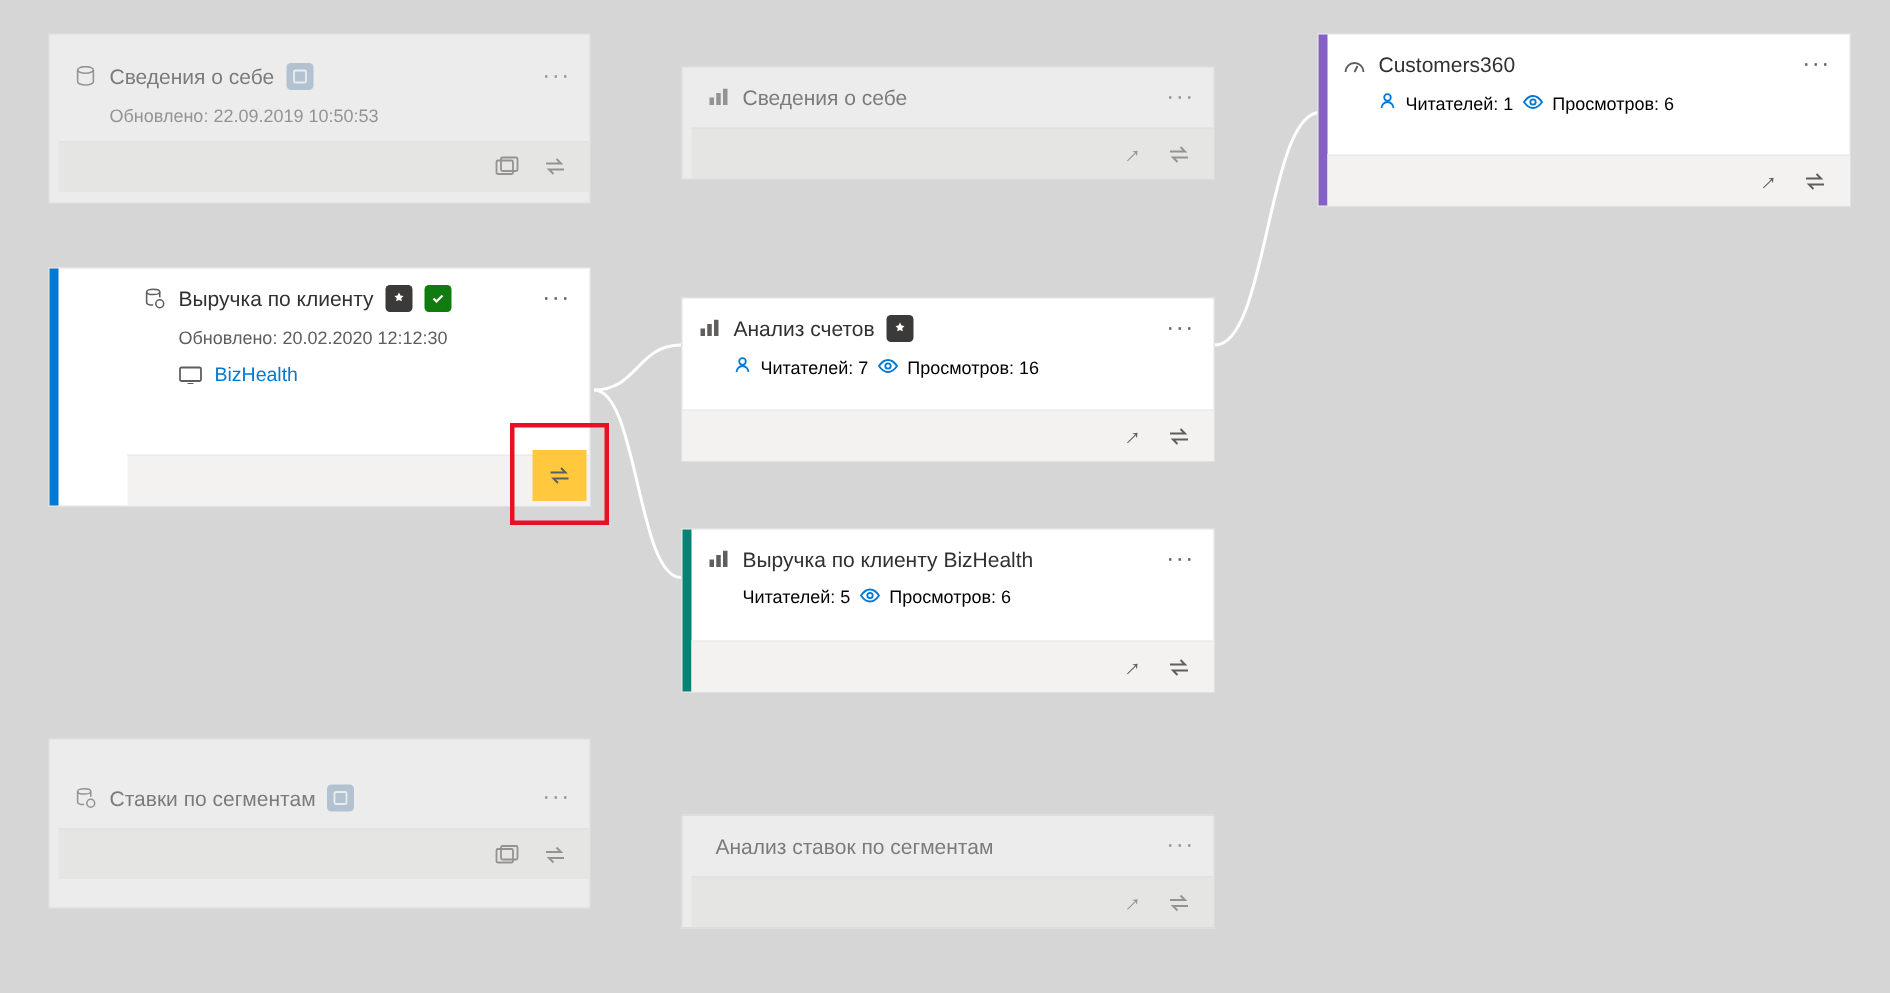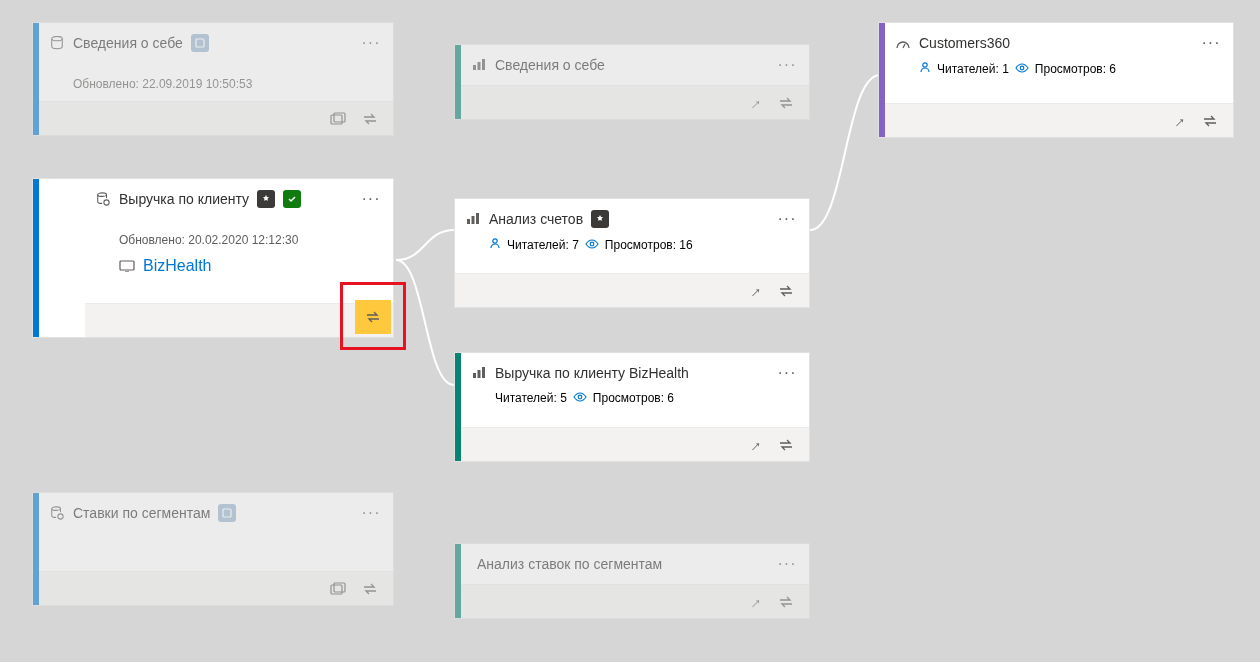--- a/index.html
+++ b/index.html
@@ -12,21 +12,21 @@
     overflow: hidden;
     font-size: 13px;
     color: #323130;
   }
   .card {
     position: absolute;
     background: #fff;
     border: 1px solid #e1e1e1;
     display: flex;
   }
-  .card.dim { opacity: 0.55; }
+  .card.dim { opacity: 0.55; align-items: center; }
   .accent { width: 6px; flex-shrink: 0; }
   .accent.blue { background: #0078d4; }
   .accent.teal { background: #088272; }
   .accent.purple { background: #8661c5; }
   .card-body { flex: 1; display: flex; flex-direction: column; }
   .card-main { padding: 10px 12px 10px 10px; flex: 1; }
   .card-header { display: flex; align-items: center; gap: 8px; }
   .type-icon { width: 16px; height: 16px; color: #605e5c; display:flex; align-items:center; justify-content:center; }
   .title { font-size: 14px; color: #323130; flex: 0 0 auto; }
   .badge {
@@ -35,25 +35,25 @@
     font-size: 10px; color: #fff;
   }
   .badge.bluegray { background: #97b3ce; }
   .badge.dark { background: #3b3a39; }
   .badge.green { background: #107c10; }
   .more {
     margin-left: auto; color: #605e5c; cursor: pointer;
     width: 20px; height: 20px; display:flex; align-items:center; justify-content:center;
     font-size: 16px; letter-spacing: 1px;
   }
-  .subtext { font-size: 12px; color: #605e5c; margin-top: 24px; padding-left: 24px; }
+  .subtext { font-size: 12px; color: #605e5c; margin-top: 9px; padding-left: 24px; }
   .stats { display: flex; align-items: center; gap: 6px; margin-top: 8px; padding-left: 24px; font-size: 12px; color: #000000; }
   .stats .eye { color: #0078d4; }
   .stats .person { color: #0078d4; }
-  .workspace { font-size: 16px; color: #0078d4; margin-top: 10px; padding-left: 24px; display:flex; align-items:center; gap:8px; }
+  .workspace { font-size: 13px; color: #0078d4; margin-top: 10px; padding-left: 24px; display:flex; align-items:center; gap:8px; }
   .card-footer {
     background: #f3f2f1; border-top: 1px solid #edebe9;
     display: flex; justify-content: flex-end; align-items: center;
     gap: 14px; padding: 6px 14px; height: 34px; color: #605e5c;
   }
   .footer-icon { width: 18px; height: 18px; display:flex; align-items:center; justify-content:center; cursor:pointer; }
   .highlight-box {
     position: absolute;
     border: 3px solid #e81123;
     background: transparent;

